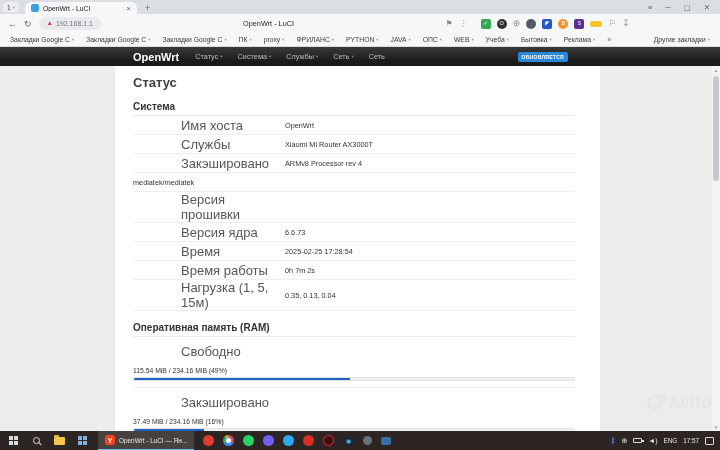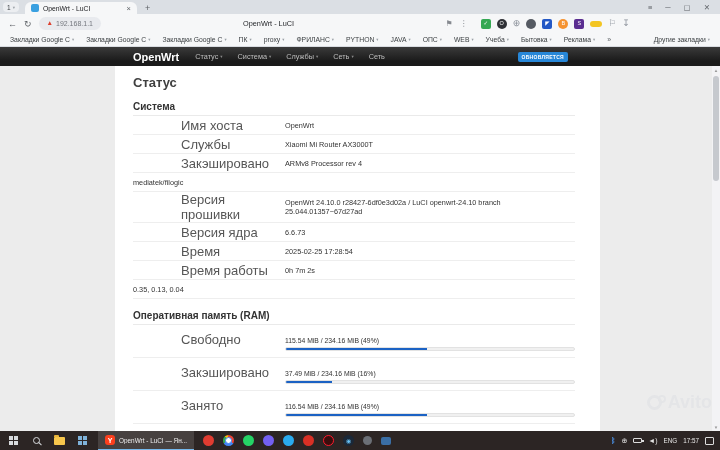--- a/index.html
+++ b/index.html
@@ -57,21 +57,21 @@
   
   .viewport { position:absolute; top:66px; left:0; right:0; bottom:19px; background:#ececec; overflow:hidden; }
   .container { position:absolute; left:115px; top:0; width:485px; height:100%; background:#fff; }
   .content { padding:7px 25px 0 18px; }
   h2.page-title { font-size:13px; color:#404040; font-weight:bold; margin:2px 0 9px; }
   h3.section-title { font-size:10px; color:#333; font-weight:bold; margin:11px 0 3px; }
   .tbl { border-top:1px solid #eaeaea; }
   .trow { display:flex; align-items:center; min-height:19px; border-bottom:1px solid #eee; }
   .tlabel { width:152px; flex:none; font-size:13px; color:#565656;padding-left:48px; }
   .tvalue { flex:1; font-size:7.3px; color:#333; }
-  .prow { display:flex; border-bottom:1px solid #eee; padding:4px 0 6px; }
+  .prow { display:flex; border-bottom:1px solid #eee; padding:4px 0 6px;flex-direction:column; }
   .prow .tlabel { padding-top:3px; }
   .pcell { flex:1; }
   .ptext { font-size:6.8px; color:#333; margin-bottom:2px; }
   .pbar { width:100%; height:4px; background:#f0f0f0; border:1px solid #e2e2e2; border-radius:2px; overflow:hidden; }
   .pfill { height:100%; background:#1b62c4; }
 
   
   .watermark { position:absolute; right:8px; bottom:18px; display:flex; align-items:center; opacity:.85; }
   .wm-c1 { width:15px; height:15px; border:3px solid #e3e4e7; border-radius:50%; }
   .wm-c2 { width:8px; height:8px; border:2.5px solid #e3e4e7; border-radius:50%; margin-left:-4px; margin-top:-8px; }
@@ -263,39 +263,39 @@
             </div>
           <div class="trow">
               <span class="tlabel">Службы</span>
               <span class="tvalue">Xiaomi Mi Router AX3000T</span>
             </div>
           <div class="trow">
               <span class="tlabel">Закэшировано</span>
               <span class="tvalue">ARMv8 Processor rev 4</span>
             </div>
           <div class="trow">
-              <span class="tvalue">mediatek/filogic</span>
+              <span class="tvalue">mediatek/mediatek</span>
             </div>
           <div class="trow">
               <span class="tlabel">Версия прошивки</span>
-              <span class="tvalue">OpenWrt 24.10.0 r28427-6df0e3d02a / LuCI openwrt-24.10 branch 25.044.01357~67d27ad</span>
             </div>
           <div class="trow">
               <span class="tlabel">Версия ядра</span>
               <span class="tvalue">6.6.73</span>
             </div>
           <div class="trow">
               <span class="tlabel">Время</span>
               <span class="tvalue">2025-02-25 17:28:54</span>
             </div>
           <div class="trow">
               <span class="tlabel">Время работы</span>
               <span class="tvalue">0h 7m 2s</span>
             </div>
           <div class="trow">
+              <span class="tlabel">Нагрузка (1, 5, 15м)</span>
               <span class="tvalue">0.35, 0.13, 0.04</span>
             </div>
         </div>
 
         <h3 class="section-title">Оперативная память (RAM)</h3>
         <div class="tbl">
           <div class="prow">
             <span class="tlabel">Свободно</span>
             <span class="pcell"><span class="ptext">115.54 MiB / 234.16 MiB (49%)</span>
               <span class="pbar" style="display:block">

